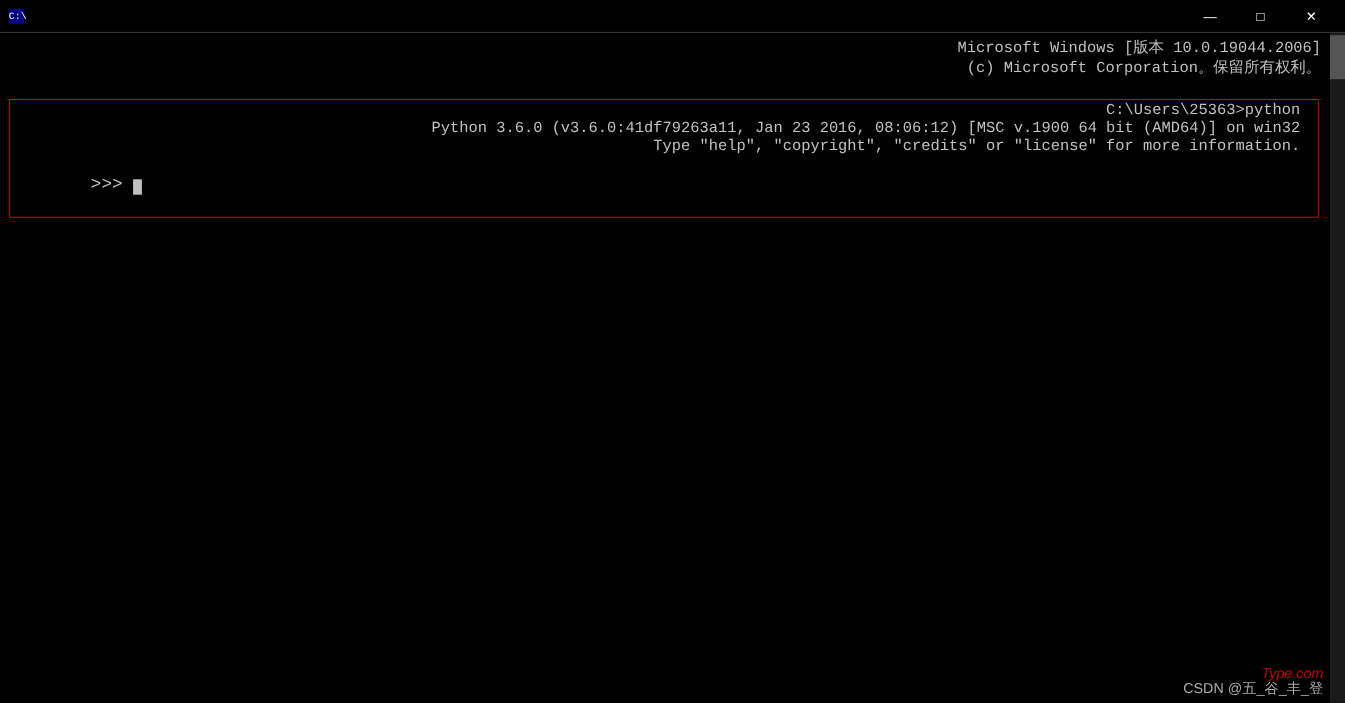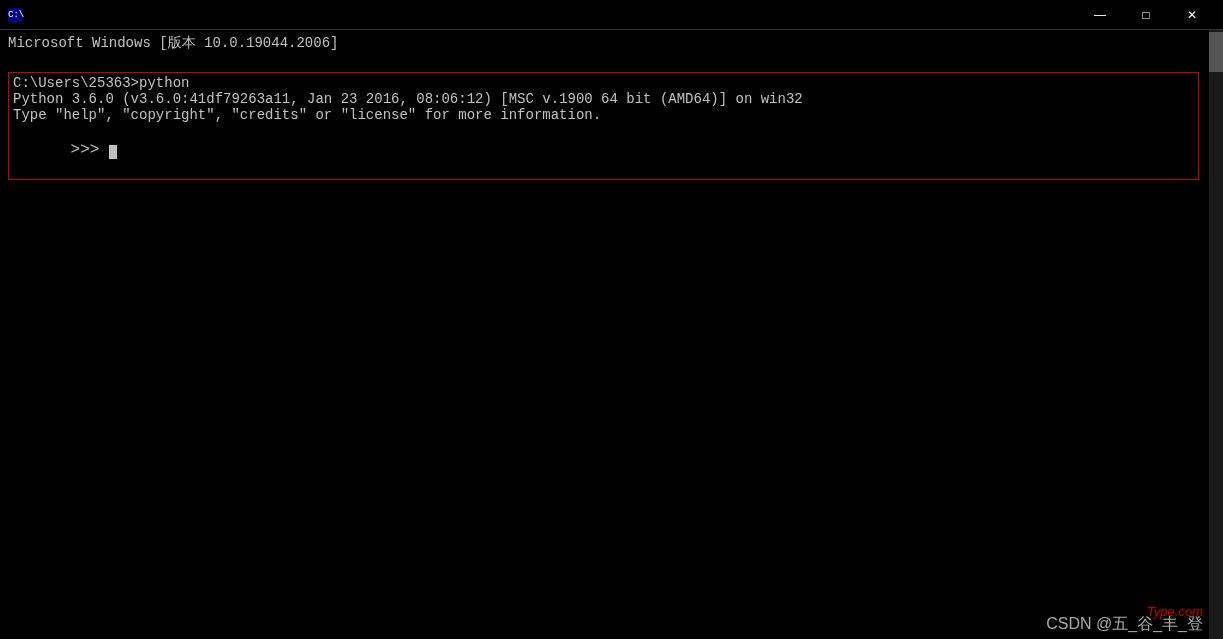--- a/index.html
+++ b/index.html
@@ -49,20 +49,21 @@
       cursor: pointer;
       background: transparent;
       border: none;
     }
 
     .line {
       color: #c0c0c0;
       white-space: pre;
       font-size: 14px;
       font-family: 'Courier New', Consolas, monospace;
+      text-align: right;
     }
 
     .scrollbar {
       position: absolute;
       right: 0;
       top: 30px;
       width: 14px;
       height: 609px;
       background: #1a1a1a;
     }
@@ -84,41 +85,41 @@
       font-size: 13px;
       font-family: Arial, sans-serif;
       font-style: italic;
     }
 
     .watermark-csdn {
       position: absolute;
       bottom: 4px;
       right: 20px;
       color: #aaa;
-      font-size: 16px;
+      font-size: 13px;
       font-family: Arial, sans-serif;
       text-align: right;
     }
 
     
     .terminal-content {
       position: absolute;
       top: 30px;
       left: 0;
       right: 14px;
       bottom: 0;
       padding: 4px 8px;
       background: #000;
     }
 
     
     .python-session {
       border: 1.5px solid #cc0000;
       margin-top: 4px;
-      padding: 2px 4px;
+      padding: 2px 16px;
       display: inline-block;
       width: calc(100% - 2px);
     }
 
     .prompt-line {
       color: #c0c0c0;
       white-space: pre;
     }
 
     .cursor {
@@ -159,20 +160,21 @@
     <button class="title-btn close">✕</button>
   </div>
 </div>
 
 <div class="scrollbar">
   <div class="scrollbar-thumb"></div>
 </div>
 
 <div class="terminal-content">
   <div class="line">Microsoft Windows [版本 10.0.19044.2006]</div>
+  <div class="line">(c) Microsoft Corporation。保留所有权利。</div>
   <div class="line">&nbsp;</div>
 
   
   <div class="python-session">
     <div class="line">C:\Users\25363&gt;python</div>
     <div class="line">Python 3.6.0 (v3.6.0:41df79263a11, Jan 23 2016, 08:06:12) [MSC v.1900 64 bit (AMD64)] on win32</div>
     <div class="line">Type "help", "copyright", "credits" or "license" for more information.</div>
     <div class="prompt-line">
       <span>&gt;&gt;&gt; </span><span class="cursor"></span>
     </div>

